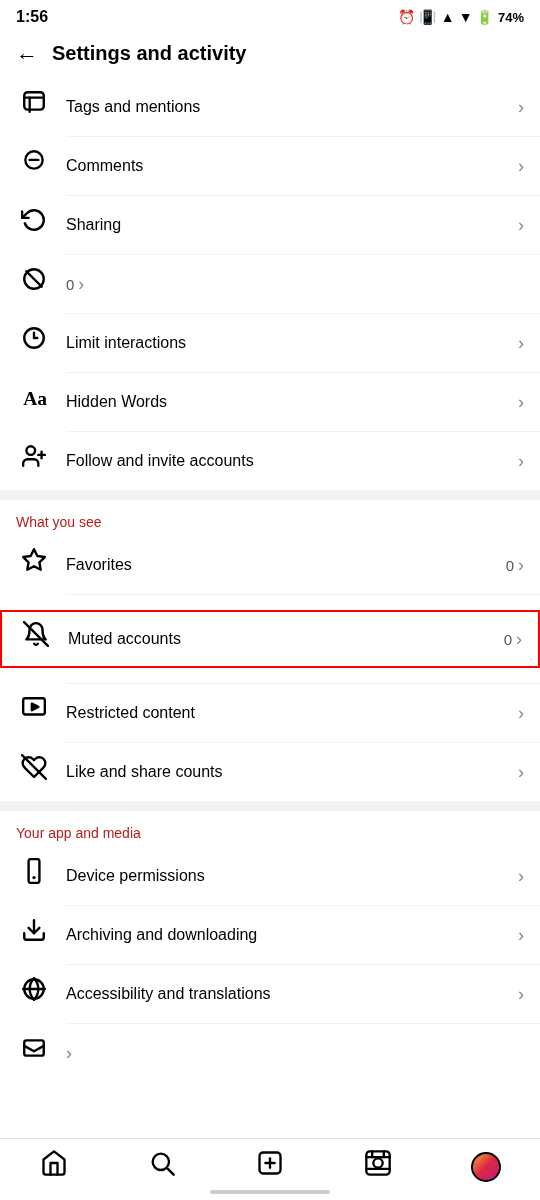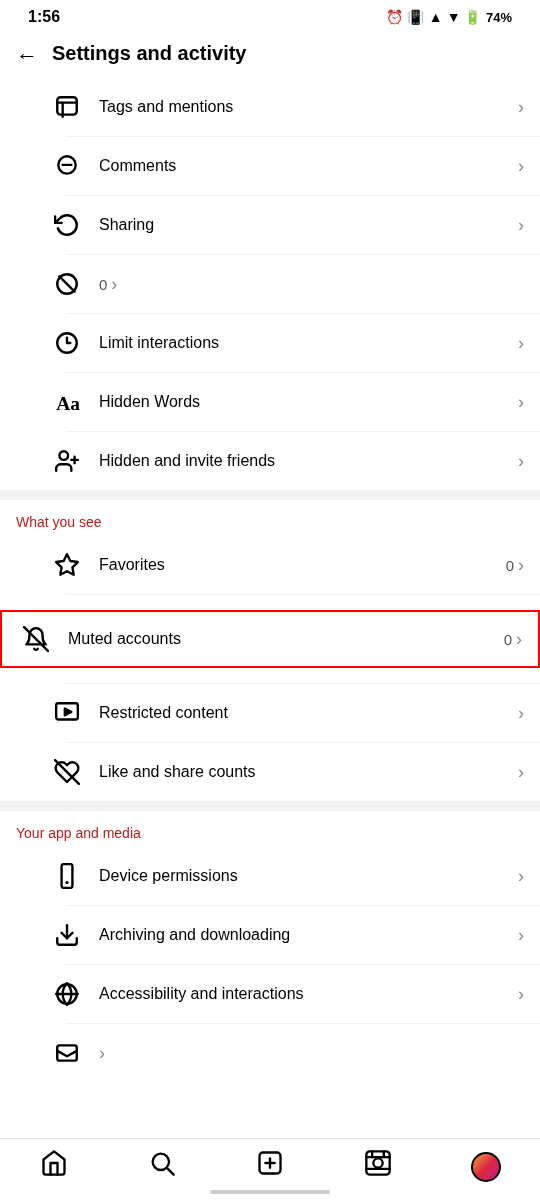--- a/index.html
+++ b/index.html
@@ -11,21 +11,21 @@
       color: #000;
       position: relative;
       overflow-x: hidden;
     }
 
     
     .status-bar {
       display: flex;
       justify-content: space-between;
       align-items: center;
-      padding: 8px 28px 4px;
+      padding: 8px 16px 4px;
       font-size: 14px;
       font-weight: 600;
     }
     .status-left { font-size: 16px; font-weight: 700; }
     .status-right {
       display: flex;
       align-items: center;
       gap: 4px;
       font-size: 13px;
       font-weight: 600;
@@ -65,31 +65,29 @@
 
     
     .menu-item {
       display: flex;
       align-items: center;
       padding: 0 16px;
       min-height: 58px;
       background: #fff;
       cursor: pointer;
       position: relative;
-      margin-left: 33px;
     }
     .menu-item.highlighted {
       border: 2.5px solid red;
       margin: 15px 0;
     }
     .menu-item-icon {
       width: 36px;
       height: 36px;
       display: flex;
-      align-items: center;
       justify-content: center;
       margin-right: 14px;
       flex-shrink: 0;
       text-decoration: underline;
     }
     .menu-item-icon svg {
       width: 26px;
       height: 26px;
     }
     .menu-item-label {
@@ -244,21 +242,21 @@
     <div class="divider"></div>
     <div class="menu-item">
       <div class="menu-item-icon">
         <svg viewBox="0 0 24 24" fill="none" stroke="black" stroke-width="2.2" stroke-linecap="round" stroke-linejoin="round">
           <path d="M16 21v-2a4 4 0 00-4-4H6a4 4 0 00-4 4v2"></path>
           <circle cx="9" cy="7" r="4"></circle>
           <line x1="19" y1="8" x2="19" y2="14"></line>
           <line x1="22" y1="11" x2="16" y2="11"></line>
         </svg>
       </div>
-      <span class="menu-item-label">Hidden and invite friends</span>
+      <span class="menu-item-label">Follow and invite accounts</span>
       <span class="menu-item-chevron">›</span>
     </div>
     <div class="section-bg"></div>
     <div class="section-label">What you see</div>
     <div class="menu-item">
       <div class="menu-item-icon">
         <svg viewBox="0 0 24 24" fill="none" stroke="black" stroke-width="2.2" stroke-linecap="round" stroke-linejoin="round">
           <polygon points="12,2 15.09,8.26 22,9.27 17,14.14 18.18,21.02 12,17.77 5.82,21.02 7,14.14 2,9.27 8.91,8.26"></polygon>
         </svg>
       </div>
@@ -327,21 +325,21 @@
     </div>
     <div class="divider"></div>
     <div class="menu-item">
       <div class="menu-item-icon">
         <svg viewBox="0 0 24 24" fill="none" stroke="black" stroke-width="2.2" stroke-linecap="round" stroke-linejoin="round">
           <circle cx="12" cy="12" r="9"></circle>
           <line x1="2" y1="12" x2="22" y2="12"></line>
           <path d="M12 2a15.3 15.3 0 014 10 15.3 15.3 0 01-4 10 15.3 15.3 0 01-4-10 15.3 15.3 0 014-10z"></path>
         </svg>
       </div>
-      <span class="menu-item-label">Accessibility and interactions</span>
+      <span class="menu-item-label">Accessibility and translations</span>
       <span class="menu-item-chevron">›</span>
     </div>
     <div class="divider"></div>
     <div class="menu-item">
       <div class="menu-item-icon">
         <svg viewBox="0 0 24 24" fill="none" stroke="black" stroke-width="2.2" stroke-linecap="round" stroke-linejoin="round">
           <rect x="3" y="5" width="18" height="14" rx="2"></rect>
           <polyline points="3,10 12,15 21,10"></polyline>
         </svg>
       </div>

